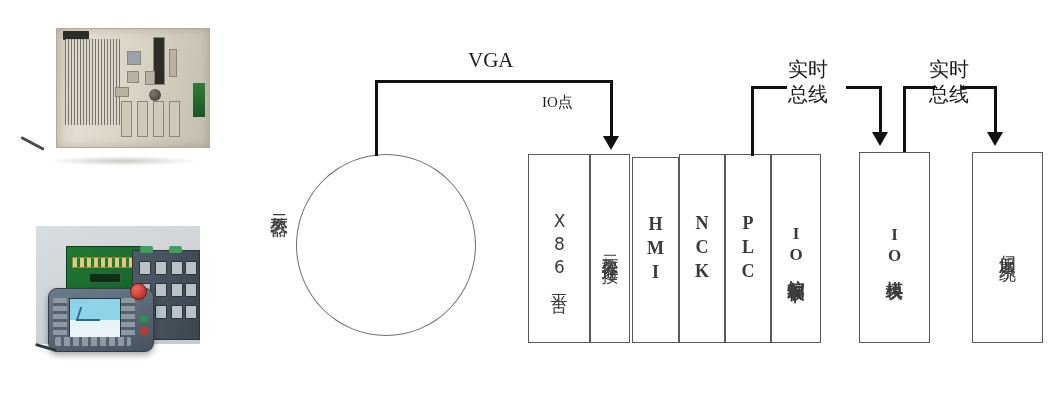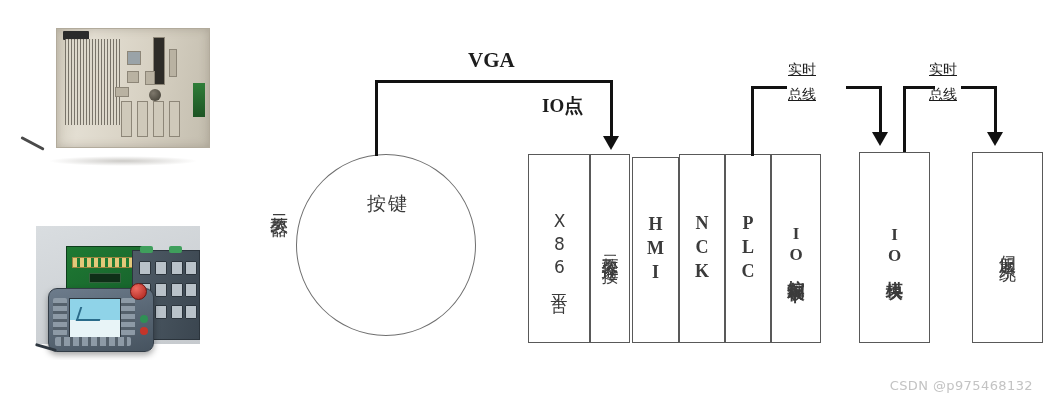--- a/index.html
+++ b/index.html
@@ -440,23 +440,23 @@
 
   .conn-label {
     position: absolute;
     color: #1d1d1d;
     font-family: "DejaVu Sans", "Liberation Sans", sans-serif;
     white-space: nowrap;
     text-align: center;
   }
   .conn-label.serif {
     font-family: "Liberation Serif", "DejaVu Serif", serif;
-    font-weight: bold;
-  }
-  .conn-label.two-line { line-height: 25px; font-size: 14px; text-decoration: underline; }
+    font-weight: normal;
+  }
+  .conn-label.two-line { line-height: 25px; font-size: 20px; }
 
   #watermark {
     position: absolute;
     right: 16px;
     bottom: 10px;
     color: #c3c3c3;
     font-family: "DejaVu Sans", "Liberation Sans", sans-serif;
     font-size: 13px;
     letter-spacing: .4px;
   }
@@ -520,30 +520,29 @@
         <div class="greenbtn"></div>
         <div class="redbtn"></div>
         <div class="cable2"></div>
       </div>
     </div>
   </div>
 
   <div class="circle-node"></div>
   <div class="vert-label" id="teach-pendant-side-label">示教器</div>
   <div class="circle-labels">
-    <div>按键</div>
   </div>
 
   <div class="line v" style="left:375px; top:80px;  height:76px;"></div>
   <div class="line h" style="left:375px; top:80px;  width:238px;"></div>
   <div class="line v" style="left:610px; top:80px;  height:58px;"></div>
   <div class="arrow-down" style="left:603px; top:136px;"></div>
 
   <div class="conn-label serif" style="left:468px; top:48px; font-size:21px;">VGA</div>
-  <div class="conn-label serif" style="left:542px; top:93px; font-size:19px;">IO点</div>
+  <div class="conn-label serif" style="left:542px; top:93px; font-size:15px;">IO点</div>
 
   <div class="box" style="left:528px; top:154px; width:62px;  height:189px;">
     <span class="blabel mixed">X86平台</span>
   </div>
 
   <div class="box" style="left:590px; top:154px; width:40px;  height:189px;">
     <span class="blabel">示教器连接</span>
   </div>
 
   <div class="box" style="left:632px; top:157px; width:47px;  height:186px;">
@@ -583,15 +582,14 @@
   </div>
 
   <div class="box" style="left:859px; top:152px; width:71px; height:191px;">
     <span class="blabel latin-sm">IO模块</span>
   </div>
 
   <div class="box" style="left:972px; top:152px; width:71px; height:191px;">
     <span class="blabel">伺服系统</span>
   </div>
 
-  <div id="watermark">CSDN @p975468132</div>
 
 </div>
 
 </body></html>

